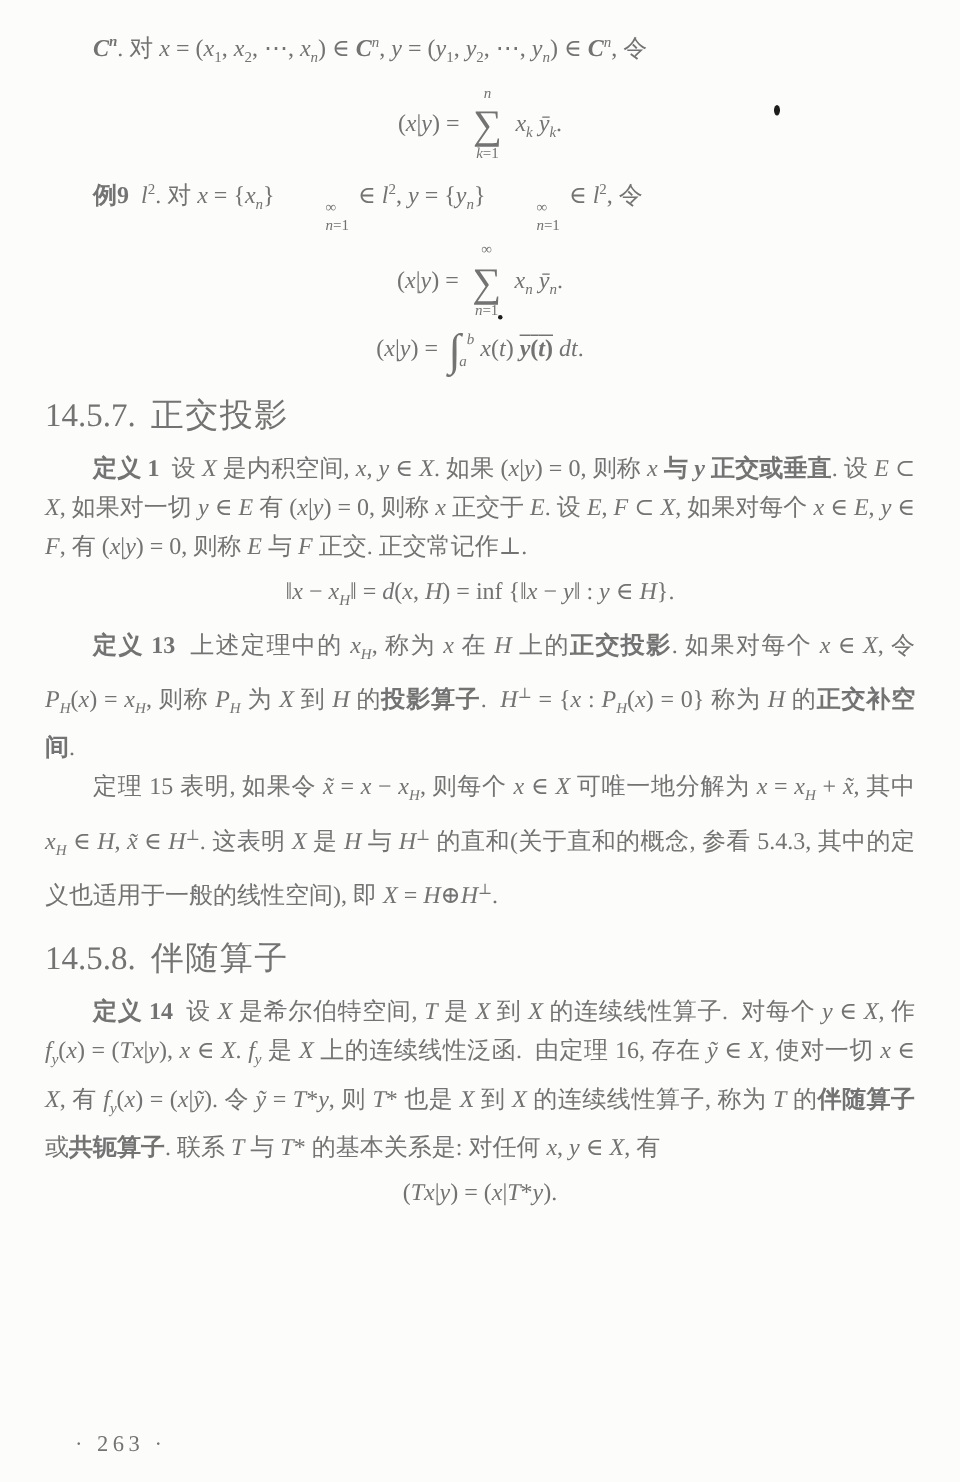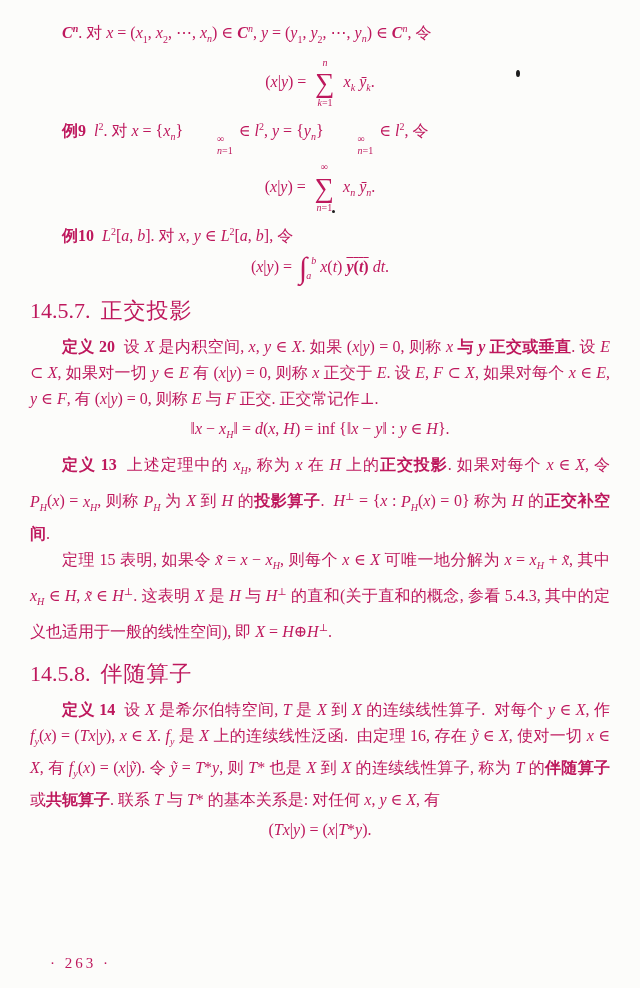--- a/index.html
+++ b/index.html
@@ -4,21 +4,21 @@
 <style>
   html,body{margin:0;padding:0;background:#e8e8e6;}
   .page{
     position:relative;
     width:640px;height:988px;
     margin:0 auto;
     background:#fcfcfa;
     box-sizing:border-box;
     padding:16px 30px 40px 30px;
     overflow:hidden;
-    color:#be185d;
+    color:#737373;
     font-family:"Liberation Serif","DejaVu Serif",serif;
     font-size:16px;
     line-height:26px;
   }
   p{margin:0;text-align:justify;text-indent:2em;}
   p.noindent{text-indent:0;}
   .formula{
     text-align:center;text-indent:0;
     margin:4px 0;
     min-height:26px;
@@ -81,35 +81,34 @@
       </span> ∈ <i>l</i><sup>2</sup>, 令</p>
 
   <div class="formula">
     <span class="flhs">(<i>x</i>|<i>y</i>) =</span><span class="bigop">
         <span class="lim">∞</span>
         <span class="op">∑</span>
         <span class="lim"><i>n</i>=1</span>
       </span><span class="frhs"><i>x<sub>n</sub></i> <i>ȳ<sub>n</sub></i>.</span>
   </div>
 
-  <p><b>例10</b>&nbsp;&nbsp;<i>L</i><sup>2</sup>[<i>a</i>, <i>b</i>]. 对 <i>x</i>, <i>y</i> ∈ <i>L</i><sup>2</sup>[<i>a</i>, <i>b</i>], 令</p>
 
   <div class="formula">
     <span class="flhs">(<i>x</i>|<i>y</i>) =</span><span class="intgrp">
         <span class="op-int">∫</span>
         <span class="intlims">
           <span class="ilim-b"><i>b</i></span>
           <span class="ilim-a"><i>a</i></span>
         </span>
       </span><span class="frhs"><i>x</i>(<i>t</i>) <span class="ov"><i>y</i>(<i>t</i>)</span> <i>dt</i>.</span>
   </div>
 
   <h2><span class="sec-num">14.5.7.</span><span>正交投影</span></h2>
 
-  <p><b>定义 20</b>&nbsp;&nbsp;设 <i>X</i> 是内积空间, <i>x</i>, <i>y</i> ∈ <i>X</i>. 如果 (<i>x</i>|<i>y</i>) = 0, 则称 <i>x</i> <b>与 <i>y</i> 正交或垂直</b>. 设 <i>E</i> ⊂ <i>X</i>, 如果对一切 <i>y</i> ∈ <i>E</i> 有 (<i>x</i>|<i>y</i>) = 0, 则称 <i>x</i> 正交于 <i>E</i>. 设 <i>E</i>, <i>F</i> ⊂ <i>X</i>, 如果对每个 <i>x</i> ∈ <i>E</i>, <i>y</i> ∈ <i>F</i>, 有 (<i>x</i>|<i>y</i>) = 0, 则称 <i>E</i> 与 <i>F</i> 正交. 正交常记作⊥.</p>
+  <p><b>定义 1</b>&nbsp;&nbsp;设 <i>X</i> 是内积空间, <i>x</i>, <i>y</i> ∈ <i>X</i>. 如果 (<i>x</i>|<i>y</i>) = 0, 则称 <i>x</i> <b>与 <i>y</i> 正交或垂直</b>. 设 <i>E</i> ⊂ <i>X</i>, 如果对一切 <i>y</i> ∈ <i>E</i> 有 (<i>x</i>|<i>y</i>) = 0, 则称 <i>x</i> 正交于 <i>E</i>. 设 <i>E</i>, <i>F</i> ⊂ <i>X</i>, 如果对每个 <i>x</i> ∈ <i>E</i>, <i>y</i> ∈ <i>F</i>, 有 (<i>x</i>|<i>y</i>) = 0, 则称 <i>E</i> 与 <i>F</i> 正交. 正交常记作⊥.</p>
 
 
   <div class="formula">‖<i>x</i> − <i>x<sub>H</sub></i>‖ = <i>d</i>(<i>x</i>, <i>H</i>) = inf {‖<i>x</i> − <i>y</i>‖ : <i>y</i> ∈ <i>H</i>}.</div>
 
 
   <p><b>定义 13</b>&nbsp;&nbsp;上述定理中的 <i>x<sub>H</sub></i>, 称为 <i>x</i> 在 <i>H</i> 上的<b>正交投影</b>. 如果对每个 <i>x</i> ∈ <i>X</i>, 令 <i>P<sub>H</sub></i>(<i>x</i>) = <i>x<sub>H</sub></i>, 则称 <i>P<sub>H</sub></i> 为 <i>X</i> 到 <i>H</i> 的<b>投影算子</b>.&nbsp;&nbsp;<i>H</i><sup>⊥</sup> = {<i>x</i> : <i>P<sub>H</sub></i>(<i>x</i>) = 0} 称为 <i>H</i> 的<b>正交补空间</b>.</p>
 
   <p>定理 15 表明, 如果令 <i>x̃</i> = <i>x</i> − <i>x<sub>H</sub></i>, 则每个 <i>x</i> ∈ <i>X</i> 可唯一地分解为 <i>x</i> = <i>x<sub>H</sub></i> + <i>x̃</i>, 其中 <i>x<sub>H</sub></i> ∈ <i>H</i>, <i>x̃</i> ∈ <i>H</i><sup>⊥</sup>. 这表明 <i>X</i> 是 <i>H</i> 与 <i>H</i><sup>⊥</sup> 的直和(关于直和的概念, 参看 5.4.3, 其中的定义也适用于一般的线性空间), 即 <i>X</i> = <i>H</i>⊕<i>H</i><sup>⊥</sup>.</p>
 
 

